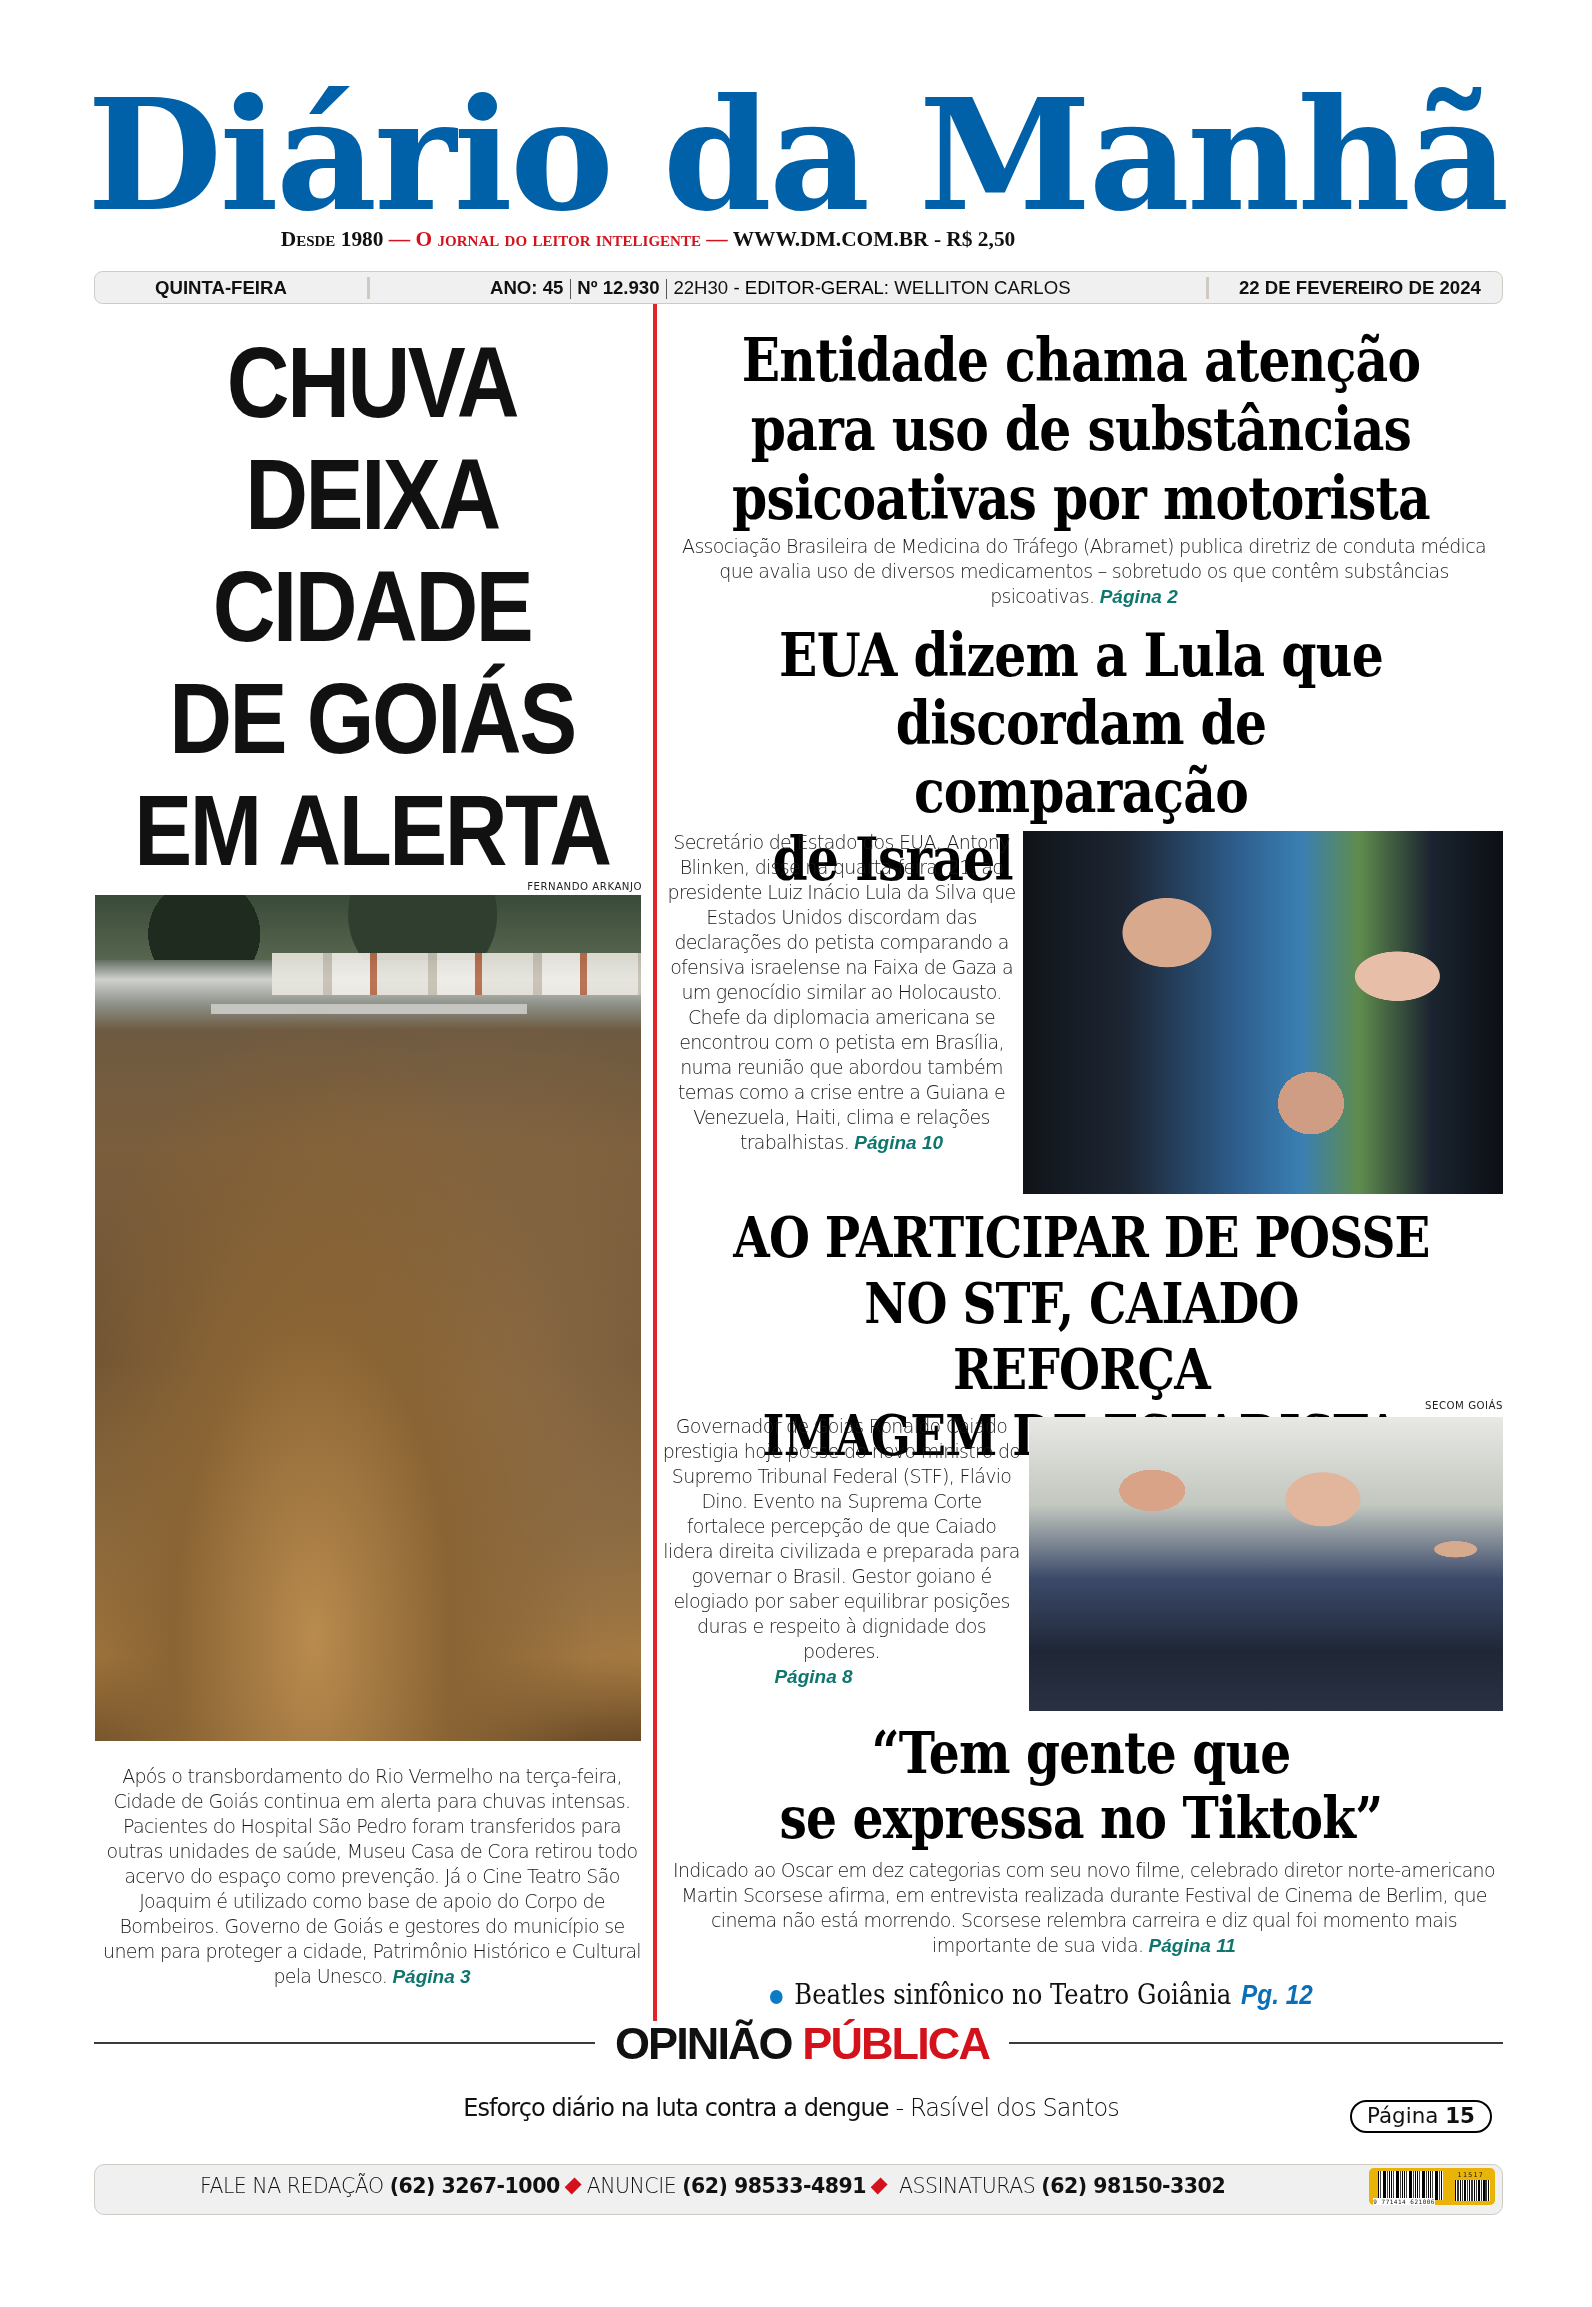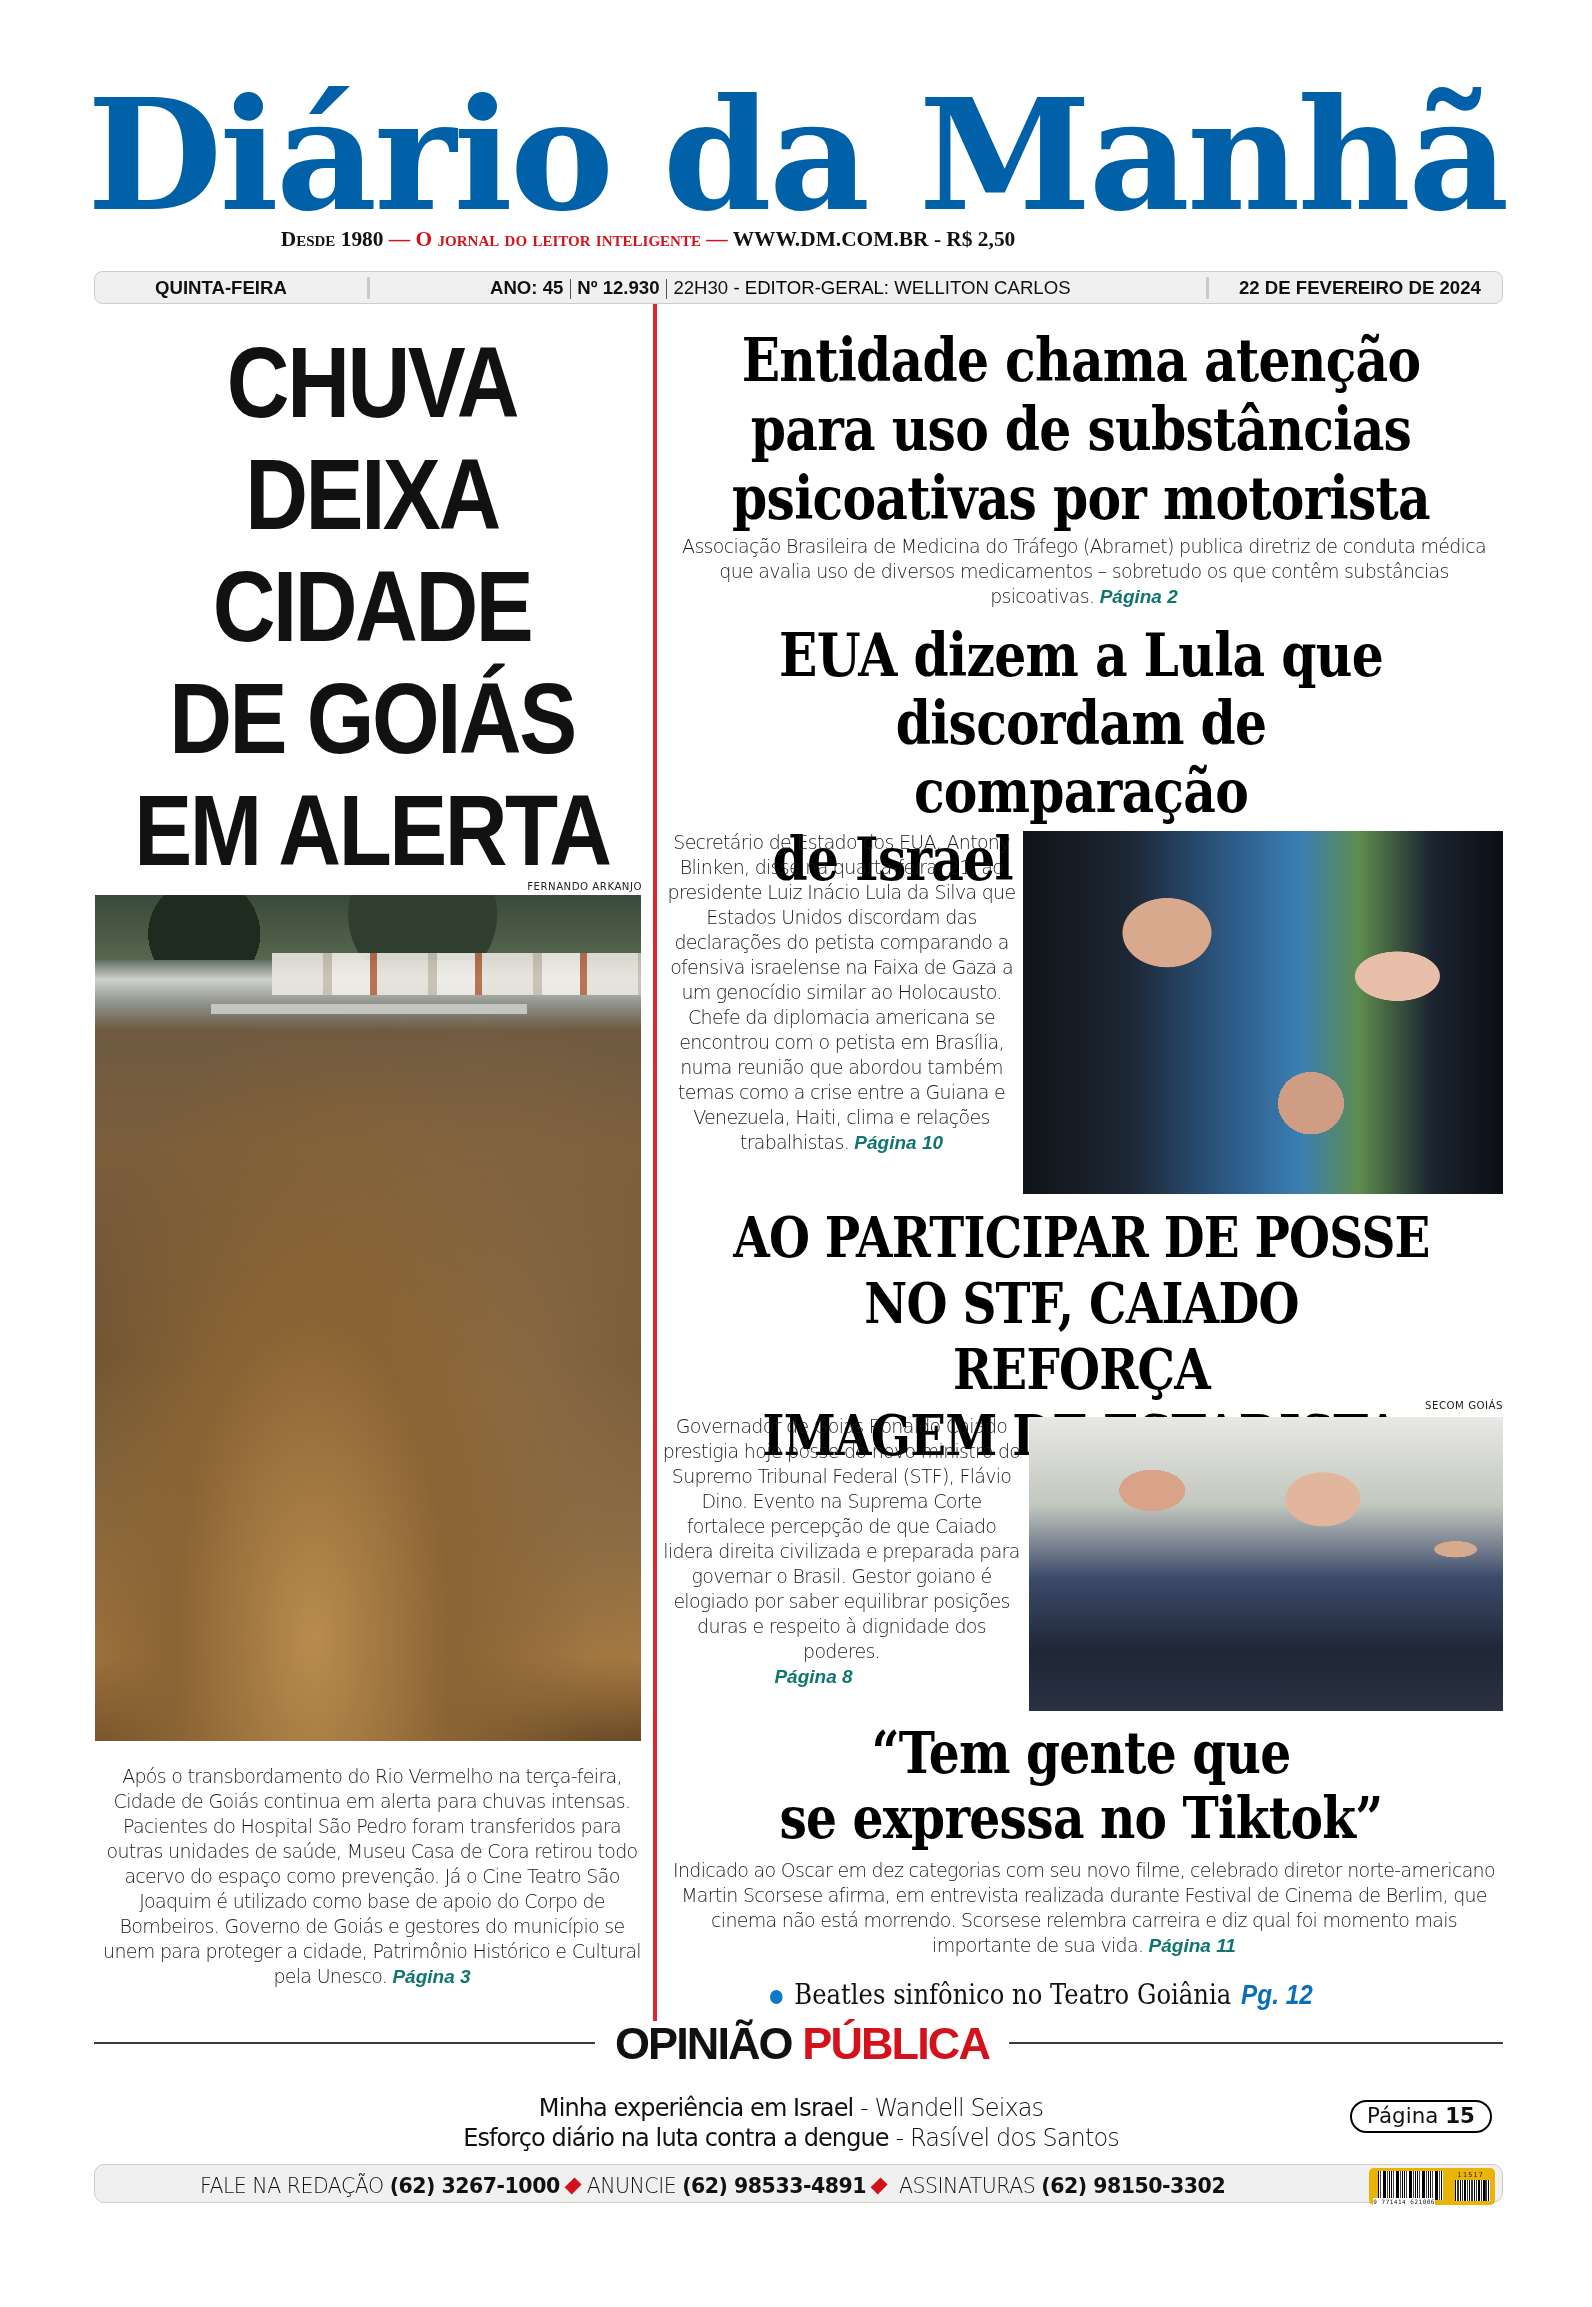--- a/index.html
+++ b/index.html
@@ -106,21 +106,21 @@
   }
   .op-lines .author { font-weight: 300; }
   .pg15 {
     left: 1350px; top: 2100px; width: 142px; height: 33px; border: 2.3px solid #000; border-radius: 16.7px; box-sizing: border-box;
     text-align: center; line-height: 28px; font-family: "DejaVu Sans", sans-serif; font-size: 21.4px;
   }
   .pg15 b { font-weight: 700; }
 
   
   .footer {
-    left: 94px; top: 2164px; width: 1409px; height: 39px; background: #f0f0f0; border: 0.9px solid #cfcac3;
+    left: 94px; top: 2164px; width: 1409px; height: 51px; background: #f0f0f0; border: 0.9px solid #cfcac3;
     border-radius: 10.2px; box-sizing: border-box;
   }
   .footer-text {
     position: absolute; left: 105px; top: 0; height: 43px; line-height: 43px; white-space: nowrap;
     font-family: "DejaVu Sans", sans-serif; font-size: 20.5px; font-weight: 300; letter-spacing: -0.5px;
   }
   .footer-text b { font-weight: 700; }
   .diamond { display: inline-block; width: 10.2px; height: 10.2px; background: #d3121c; transform: rotate(45deg) scaleY(1.4); margin: 0 8.4px 1.9px 8.4px; vertical-align: middle; }
   .barcode-box { position: absolute; right: 7.4px; top: 2.8px; width: 126px; height: 37px; background: #eab308; border-radius: 4.7px; }
   .barcode-main { position: absolute; left: 9.3px; top: 3.7px; width: 65px; height: 29px;
@@ -222,24 +222,20 @@
 <div class="abs bullet-line" style="left:770px; top:1979px;">
   <span class="bullet-dot"></span><span>Beatles sinfônico no Teatro Goiânia</span><span class="pg-blue">Pg. 12</span>
 </div>
 
 <div class="abs op-rule"></div>
 <div class="abs op-title">
   <span>OPINIÃO</span>
   <span class="red">PÚBLICA</span>
 </div>
 <div class="abs op-lines">
-  <div>
-    <span>Minha experiência em Israel</span>
-    <span class="author">- Wandell Seixas</span>
-  </div>
   <div>
     <span>Esforço diário na luta contra a dengue</span>
     <span class="author">- Rasível dos Santos</span>
   </div>
 </div>
 <div class="abs pg15">
   <span>Página</span>
   <b>15</b>
 </div>
 

